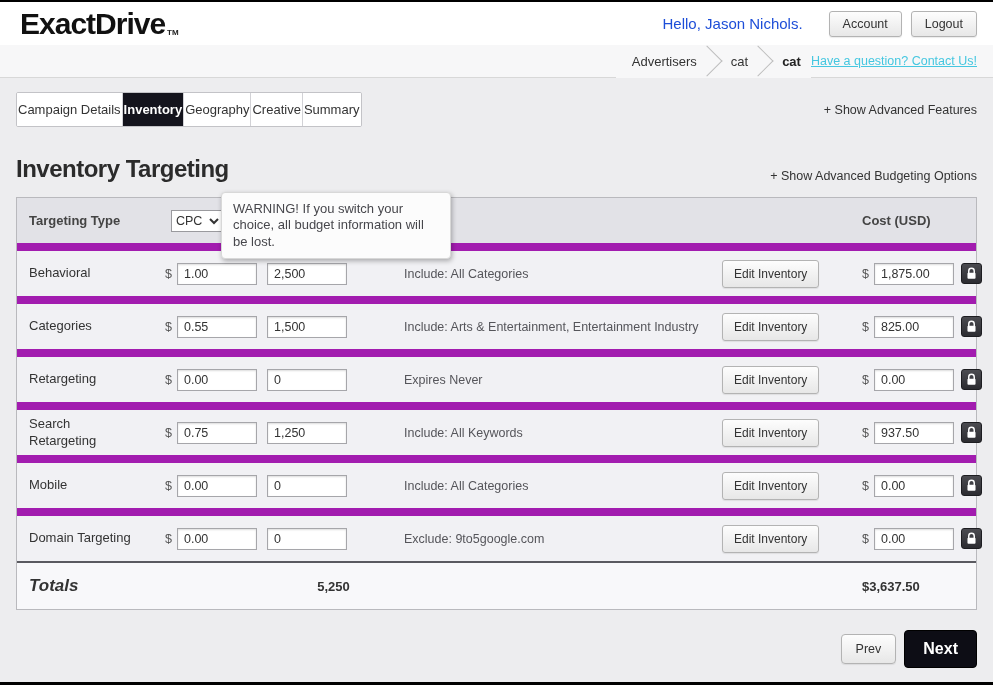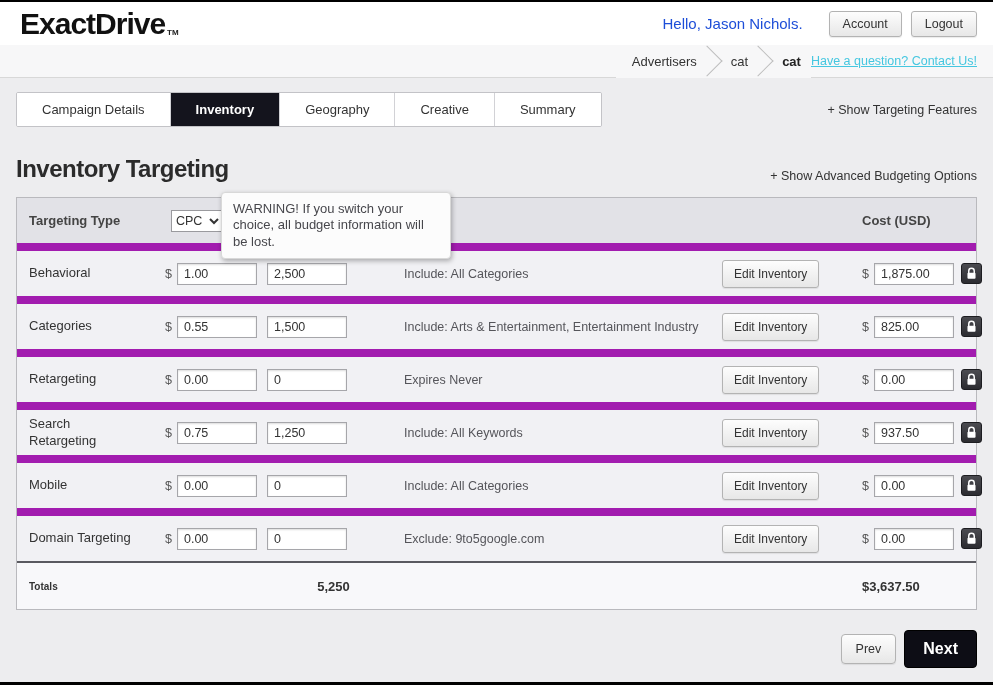--- a/index.html
+++ b/index.html
@@ -22,21 +22,21 @@
   .crumb.later { padding-left:26px; margin-left:-13px; }
   .crumb.active { font-weight:bold; color:#222; }
   .crumb-arrow { width:22px; height:22px; border-top:1px solid #bdbdbd; border-right:1px solid #bdbdbd; transform:rotate(45deg); position:relative; z-index:2; margin-left:-11px; }
   .contact-link { font-size:12.5px; color:#45c7e0; text-decoration:underline; cursor:pointer; }
 
   
   .main { flex:1; padding:14px 16px 0 16px; }
 
   .tabs-row { display:flex; align-items:center; justify-content:space-between; }
   .tab-group { display:inline-flex; background:#fff; border:1px solid #c3c3c7; border-radius:2px; overflow:hidden; }
-  .tab { font-size:13px; color:#333; padding:9px 25px; border-right:1px solid #d2d2d6; cursor:pointer; background:#fff; white-space:nowrap; }
+  .tab { font-size:13px; color:#333; padding:9px 1px; border-right:1px solid #d2d2d6; cursor:pointer; background:#fff; white-space:nowrap; }
   .tab:last-child { border-right:none; }
   .tab.active { background:#14141d; color:#fff; font-weight:bold; }
   .adv-toggle { font-size:12.5px; color:#333; cursor:pointer; }
 
   .title-row { display:flex; align-items:flex-end; justify-content:space-between; margin-top:28px; }
   .page-title { font-size:24px; font-weight:bold; color:#2b2b2b; letter-spacing:-0.5px; }
 
   
   .table-wrap { position:relative; margin-top:14px; background:#f1f1f4; border:1px solid #b9b9bd; }
   .thead, .trow, .totals-row { display:grid; grid-template-columns:130px 120px 115px 1fr 120px 134px; align-items:center; }
@@ -49,21 +49,21 @@
   .cell-price, .cell-cost { display:flex; align-items:center; }
   .cell-price { padding-left:18px; }
   .dollar { font-size:12.5px; color:#555; margin-right:5px; }
   .txt-input { font-family:"Liberation Sans", sans-serif; width:80px; height:22px; border:1px solid #a6a6aa; box-shadow:inset 0 1px 2px rgba(0,0,0,.14); padding:1px 6px; font-size:12.5px; color:#333; background:#fff; }
   .cell-desc { font-size:12.5px; color:#55555a; padding-left:22px; padding-right:8px; }
   .cell-edit { display:flex; justify-content:flex-start; }
   .edit-btn { font-size:12px; padding:6px 11px; }
   .cell-cost { padding-left:20px; gap:0; }
   .lock-btn { width:21px; height:21px; margin-left:7px; background:linear-gradient(#4b4b50,#2c2c31); border:1px solid #1d1d21; border-radius:3px; display:flex; align-items:center; justify-content:center; cursor:pointer; flex:none; }
   .totals-row { height:48px; background:#f8f8fa; border-top:2px solid #5a5a60; }
-  .totals-label { font-size:10px; font-weight:bold; color:#333; padding-left:12px; }
+  .totals-label { font-size:17px; font-weight:bold; color:#333; padding-left:12px;font-style:italic; }
   .totals-qty { font-size:13px; font-weight:bold; color:#333; grid-column:3; padding-left:18px;text-align:center; }
   .totals-cost { font-size:13px; font-weight:bold; color:#333; grid-column:6; padding-left:20px; }
 
   
   .tooltip { position:absolute; z-index:6; left:204px; top:-6px; width:230px; background:#fcfcfc; border:1px solid #d8d8d8; border-radius:4px; box-shadow:1px 2px 5px rgba(0,0,0,.3); padding:8px 11px; font-size:13px; color:#47474c; line-height:1.25; }
 
   
   .footer-row { display:flex; justify-content:flex-end; align-items:center; gap:8px; margin:20px 0 14px 0; }
   .prev-btn { padding:7px 14px; border-radius:4px; }
   .next-btn { font-family:"Liberation Sans", sans-serif; font-size:16px; font-weight:bold; color:#fff; background:#0d0d15; border:1px solid #000; border-radius:4px; padding:9px 18px; cursor:pointer; }
@@ -99,21 +99,21 @@
   <div class="main">
 
     <div class="tabs-row">
       <div class="tab-group">
         <div class="tab">Campaign Details</div>
         <div class="tab active">Inventory</div>
         <div class="tab">Geography</div>
         <div class="tab">Creative</div>
         <div class="tab">Summary</div>
       </div>
-      <div class="adv-toggle">+ Show Targeting Features</div>
+      <div class="adv-toggle">+ Show Advanced Features</div>
     </div>
 
     <div class="title-row">
       <h1 class="page-title">Inventory Targeting</h1>
       <div class="adv-toggle">+ Show Advanced Budgeting Options</div>
     </div>
 
     <div class="table-wrap">
 
       <div class="tooltip">WARNING! If you switch your choice, all budget information will be lost.</div>

